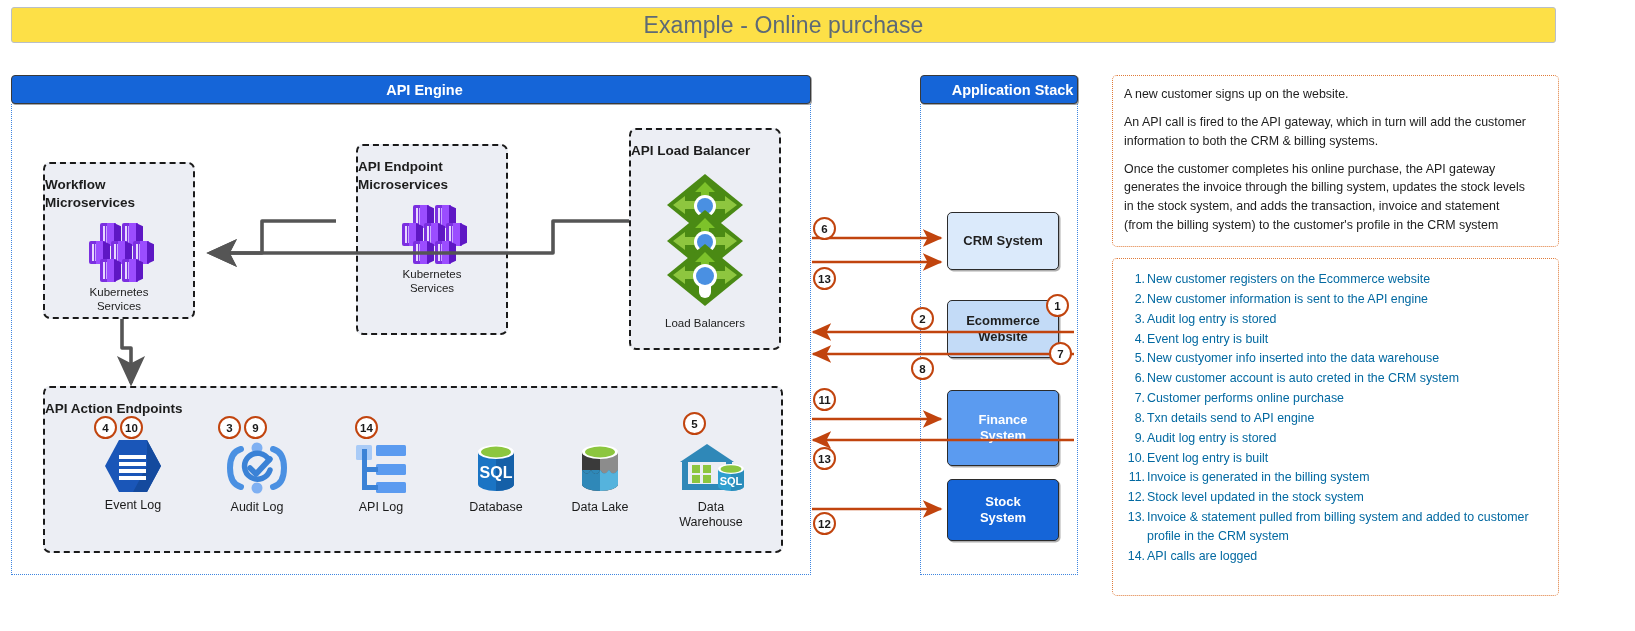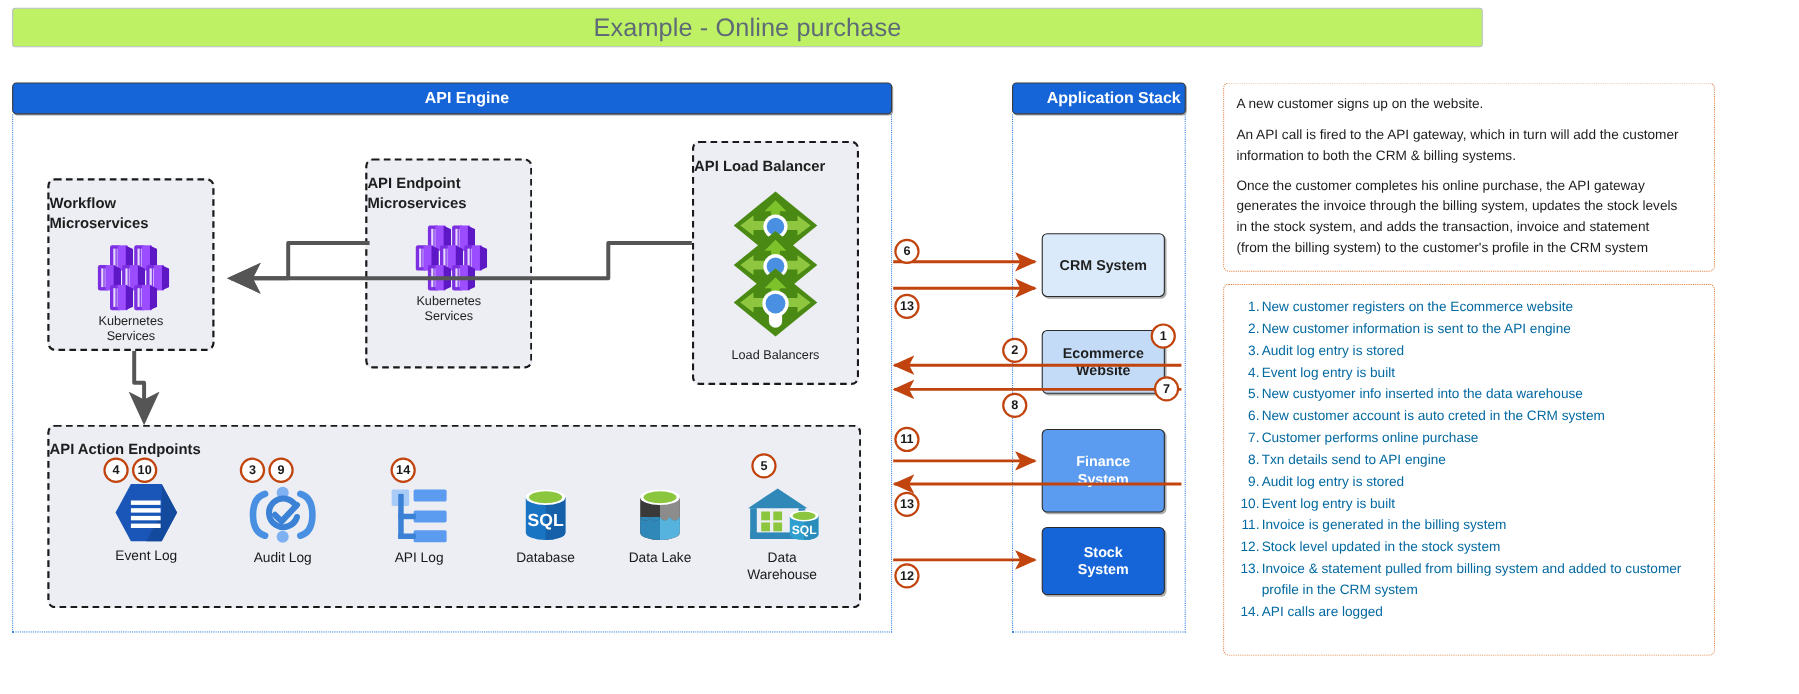--- a/index.html
+++ b/index.html
@@ -6,22 +6,22 @@
   html,body { background:#ffffff; }
   body {
     width:1635px; height:631px; position:relative;
     font-family:"Liberation Sans", sans-serif;
     overflow:hidden;
   }
   .abs { position:absolute; }
 
   
   #title-bar {
-    left:11px; top:7px; width:1337px; height:36px;
-    background:#bef264; border:1px solid #b9bfc8; border-radius:3px;
+    left:11px; top:7px; width:1545px; height:36px;
+    background:#fde047; border:1px solid #b9bfc8; border-radius:3px;
     display:flex; align-items:center; justify-content:center;
   }
   #title-bar .t { font-size:23px; color:#5e6a76; letter-spacing:.1px; }
 
   
   .ribbon {
     background:#1565d8; color:#fff; font-weight:bold; font-size:14.5px;
     display:flex; align-items:center; justify-content:center;
     border:1.4px solid #3a3a3a; border-radius:4px;
     box-shadow:1px 1px 0 rgba(0,0,0,.35);
@@ -43,21 +43,21 @@
   .dbox {
     background:#eceef4; border:2.4px dashed #1a1a1a; border-radius:7px;
   }
   .dbox .hdr {
     text-align:left; font-weight:bold; font-size:13.5px; color:#1d1d1d;
     line-height:1.3;
   }
   .cap { text-align:center; font-size:11.5px; color:#222; line-height:1.22; }
 
   #workflow-box { left:43px; top:162px; width:152px; height:157px; padding-top:12px; }
-  #endpoint-box { left:332px; top:144px; width:152px; height:191px; padding-top:12px; }
+  #endpoint-box { left:356px; top:144px; width:152px; height:191px; padding-top:12px; }
   #lb-box       { left:629px; top:128px; width:152px; height:222px; padding-top:12px; }
   #action-box   { left:43px; top:386px; width:740px; height:167px; }
   #action-box .hdr { margin-top:12px; }
 
   
   .k8s { width:74px; height:58px; margin:12px auto 4px; position:relative; }
   .hexc { position:absolute; width:21px; height:23px; }
   .hexc .l, .hexc .r { position:absolute; top:0; height:100%; }
   .hexc .l { left:0;  width:9px;  background:#7b2fe0; border-radius:2px 0 0 2px; }
   .hexc .m { position:absolute; left:7px; width:9px; height:100%; background:#9b4dff; }

